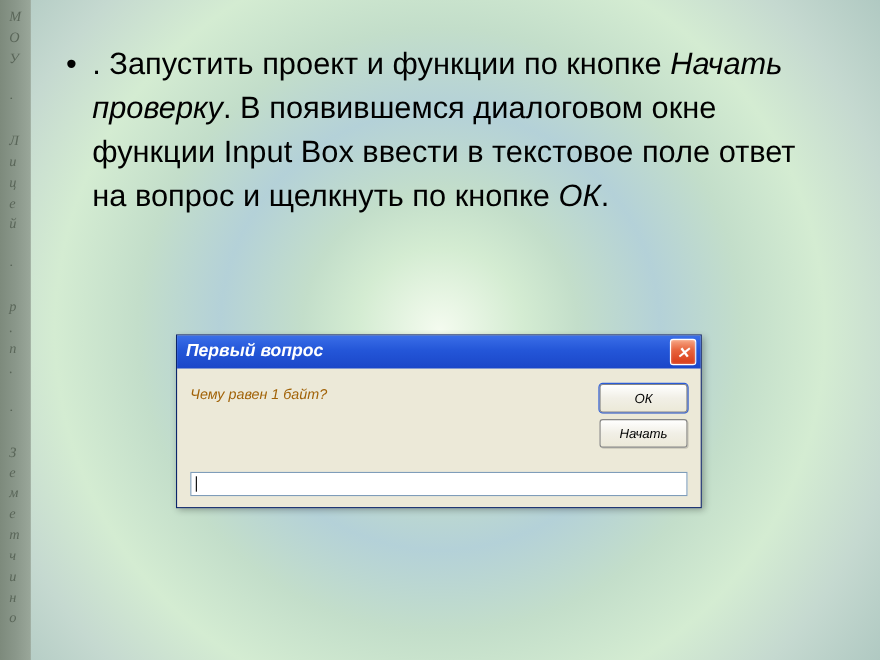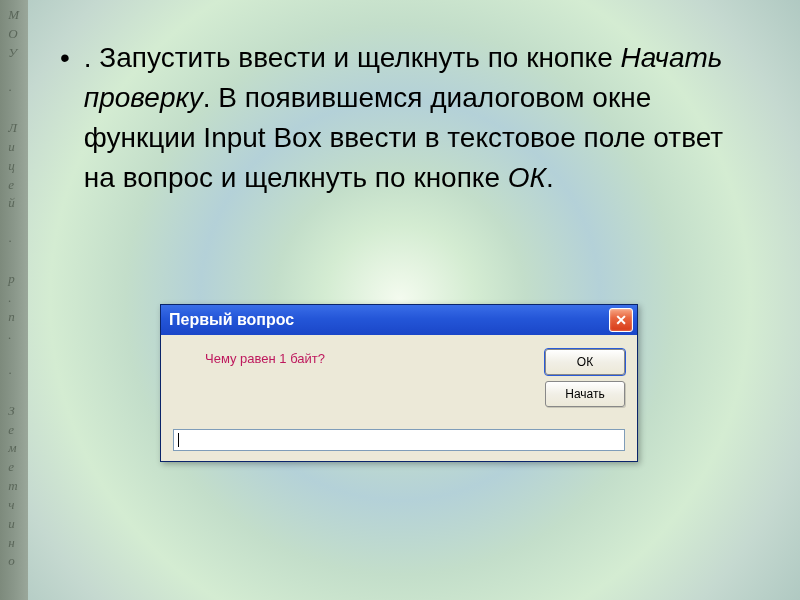--- a/index.html
+++ b/index.html
@@ -76,20 +76,21 @@
 
   .dialog {
     position: absolute;
     left: 160px;
     top: 304px;
     width: 476px;
     background: #ece9d8;
     border: 1px solid #0a246a;
     box-shadow: 2px 2px 6px rgba(0,0,0,0.3);
     font-family: Tahoma, Arial, sans-serif;
+    font-style: italic;
   }
   .titlebar {
     height: 30px;
     background: linear-gradient(to bottom, #3a6ee8 0%, #2456d8 45%, #1a46c8 100%);
     display: flex;
     align-items: center;
     justify-content: space-between;
     padding: 0 4px 0 8px;
   }
   .titlebar-text {
@@ -115,22 +116,21 @@
     cursor: pointer;
   }
   .body {
     position: relative;
     padding: 16px 12px 10px 12px;
     min-height: 126px;
     box-sizing: border-box;
   }
   .prompt {
     font-size: 13px;
-    color: #be185d;
-    margin-left: 32px;
+    color: #a16207;
   }
   .btn-group {
     position: absolute;
     right: 12px;
     top: 14px;
     display: flex;
     flex-direction: column;
     gap: 6px;
   }
   .winbtn {
@@ -210,21 +210,21 @@
         <span>и</span>
         <span>н</span>
         <span>о</span>
       </span>
   </div>
 
   <div class="content">
     <div class="bullet-wrap">
       <div class="bullet">•</div>
       <div class="instruction">
-        <span>. Запустить ввести и щелкнуть по кнопке </span><em>Начать проверку</em><span>. В появившемся диалоговом окне функции Input Box ввести в текстовое поле ответ на вопрос и щелкнуть по кнопке </span><em>ОК</em><span>.</span>
+        <span>. Запустить проект и функции по кнопке </span><em>Начать проверку</em><span>. В появившемся диалоговом окне функции Input Box ввести в текстовое поле ответ на вопрос и щелкнуть по кнопке </span><em>ОК</em><span>.</span>
       </div>
     </div>
   </div>
 
   <div class="dialog">
     <div class="titlebar">
       <div class="titlebar-text">Первый вопрос</div>
       <div class="close-btn">
         <span>✕</span>
       </div>

